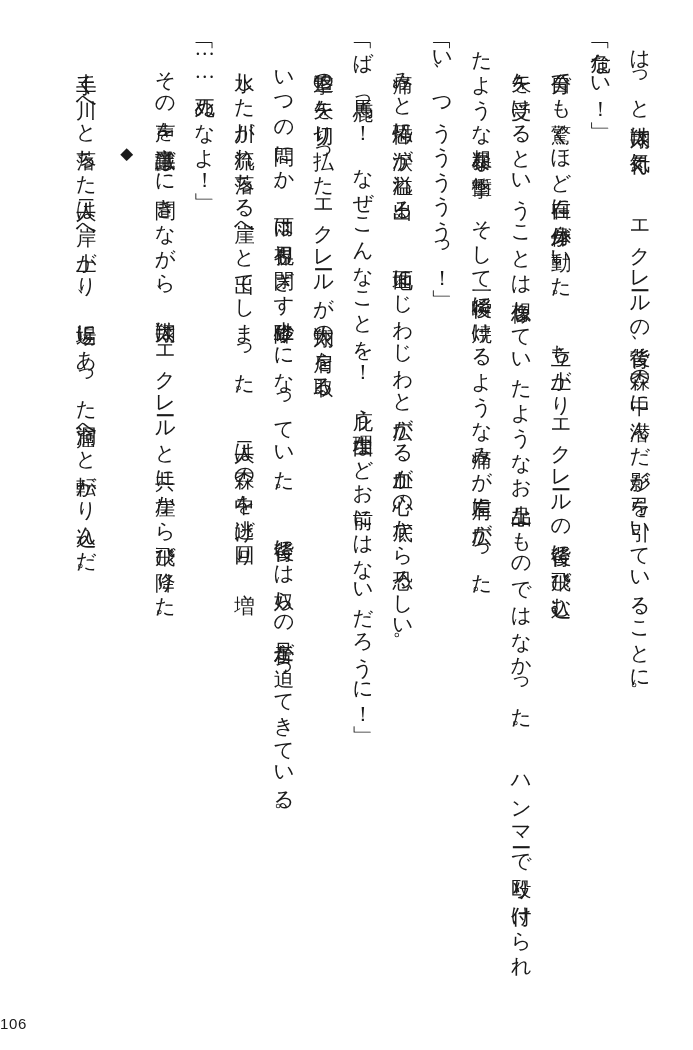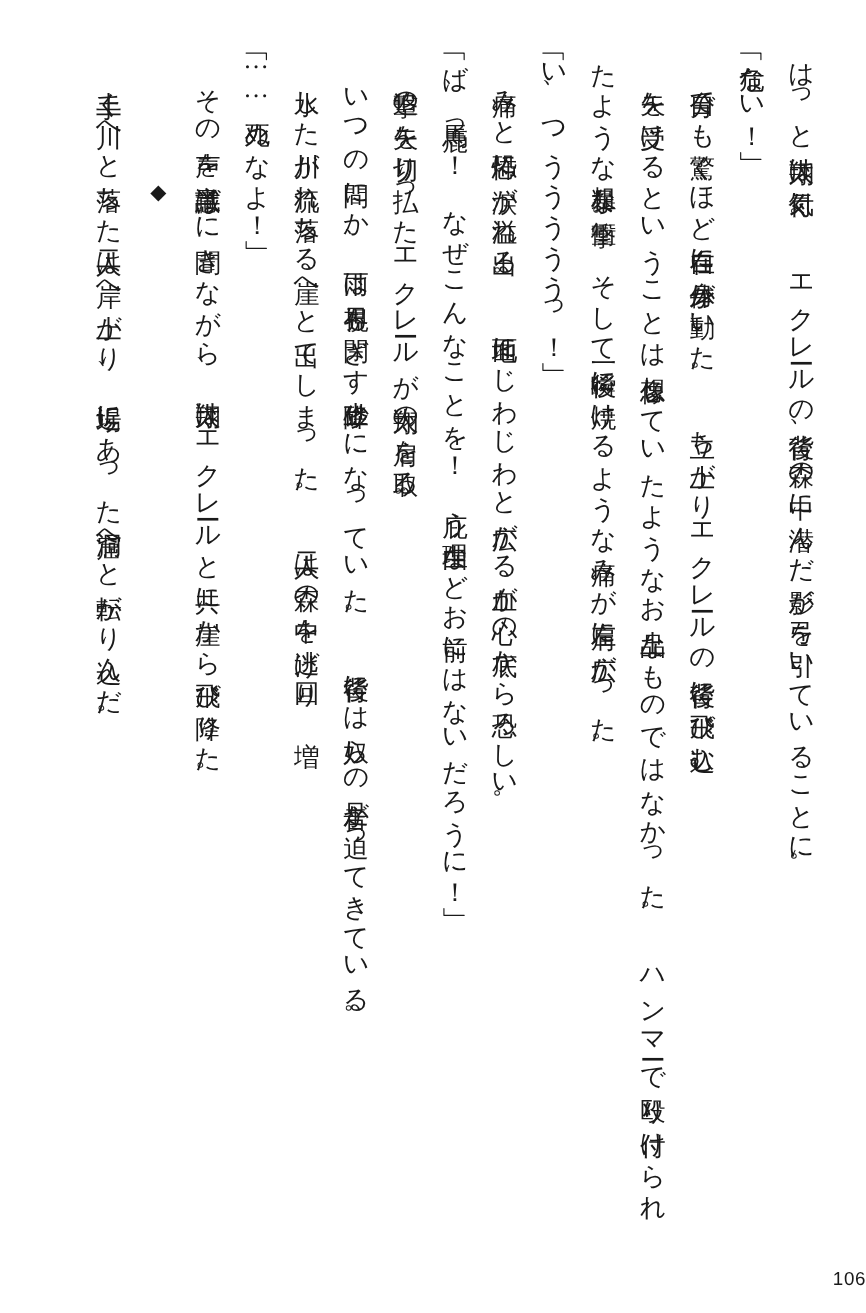--- a/index.html
+++ b/index.html
@@ -60,26 +60,25 @@
     display: inline-block;
     font-size: 0.82em;
     line-height: 1;
     transform: translateY(0);
   }
   #page-number {
     position: absolute;
     left: 0;
     right: 0;
     bottom: 18px;
-    text-align: right;
+    text-align: left;
     font-size: 15px;
     font-family: "Liberation Sans", sans-serif;
     letter-spacing: 0.04em;
     color: #1a1a1a;
-    padding-left: 23px;
   }
 </style>
 </head>
 <body>
 
 <div id="page">
 
   <div id="text-block">
 
     <p class="noindent">はっと翔太は気付く。　エクレールの背後、森の中に潜んだ影が弓を引いていることに。</p>

